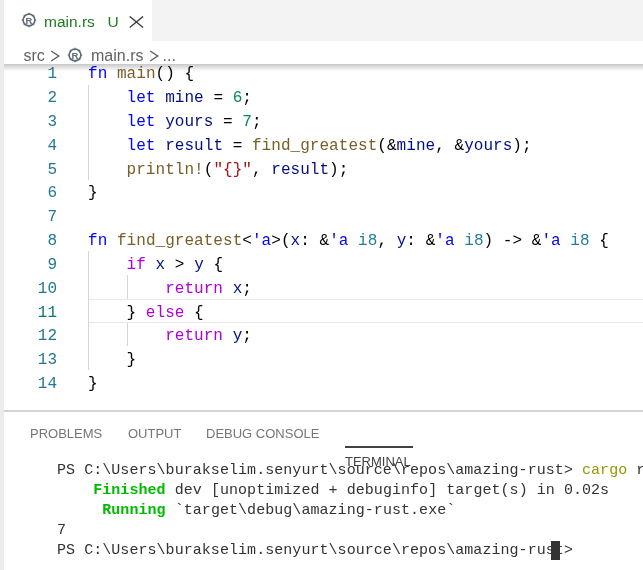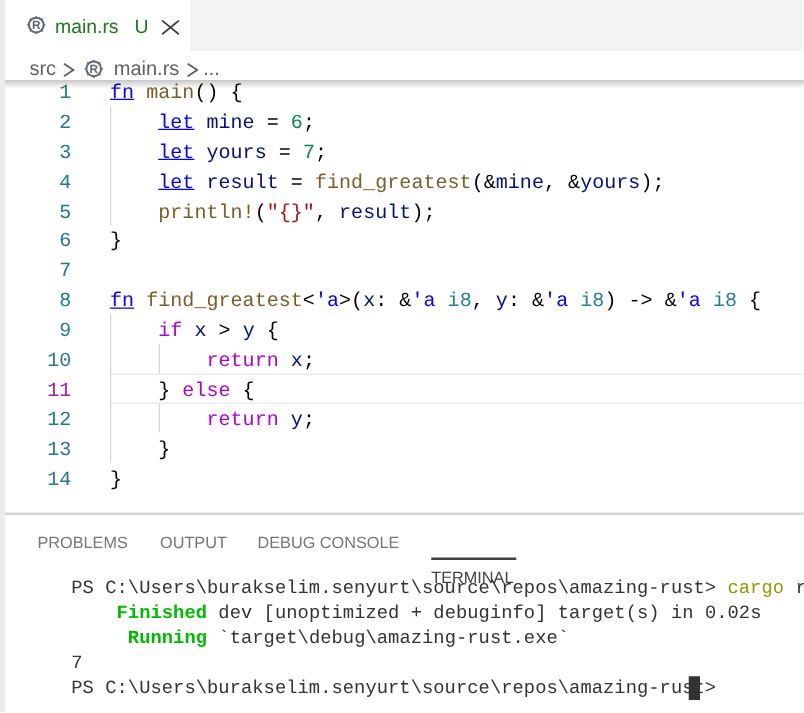--- a/index.html
+++ b/index.html
@@ -1,21 +1,21 @@
 <!DOCTYPE html>
 <html><head>
 <meta charset="utf-8">
 <style>
 * { margin:0; padding:0; box-sizing:content-box; }
 html,body { width:643px; height:570px; overflow:hidden; background:#fff; }
 body { position:relative; font-family:"Liberation Sans", sans-serif; }
 .abs { position:absolute; }
 pre { font-family:"Liberation Mono", monospace; white-space:pre; }
 
-.kw { color:#0000ff;text-decoration:underline; }
+.kw { color:#0000ff; }
 .ctl { color:#af00db; }
 .fn { color:#795e26; }
 .var { color:#001080;margin-top:44px; }
 .typ { color:#267f99; }
 .num { color:#098658; }
 .str { color:#a31515; }
 .lt { color:#0000ff; }
 </style>
 </head>
 <body>
@@ -57,21 +57,21 @@
 <pre class="abs" style="left:0;top:63.4px;width:57px;text-align:right;font-size:16px;line-height:23.81px;color:#237893;">1
 2
 3
 4
 5
 6
 7
 8
 9
 10
-<span style="color:#a21caf;">11</span>
+<span style="color:#0f766e;">11</span>
 12
 13
 14</pre>
 
 <pre class="abs" style="left:88px;top:63.4px;font-size:16px;line-height:23.81px;letter-spacing:0.04px;color:#000000;"><span class="kw">fn</span> <span class="fn">main</span>() {
     <span class="kw">let</span> <span class="var">mine</span> = <span class="num">6</span>;
     <span class="kw">let</span> <span class="var">yours</span> = <span class="num">7</span>;
     <span class="kw">let</span> <span class="var">result</span> = <span class="fn">find_greatest</span>(&amp;<span class="var">mine</span>, &amp;<span class="var">yours</span>);
     <span class="fn">println!</span>(<span class="str">"{}"</span>, <span class="var">result</span>);
 }

